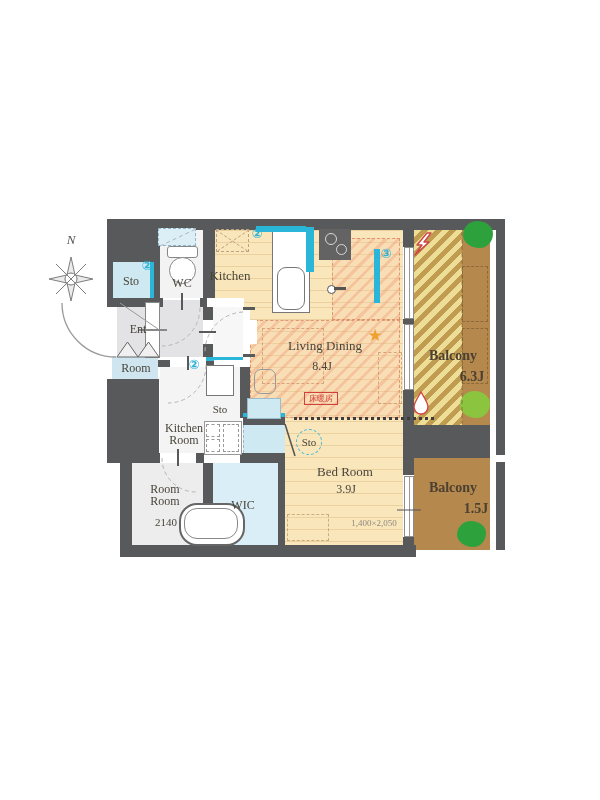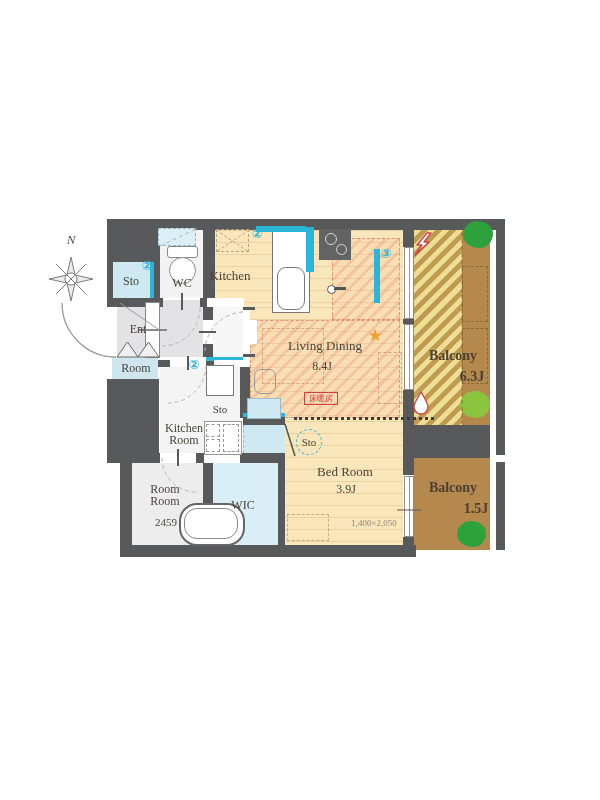--- a/index.html
+++ b/index.html
@@ -189,21 +189,21 @@
   <div class="lbl big" style="left:325px;top:346px;">Living Dining</div>
   <div class="lbl" style="left:322px;top:366px;">8.4J</div>
   <div class="lbl" style="left:138px;top:329px;">Ent</div>
   <div class="lbl" style="left:136px;top:368px;">Room</div>
   <div class="lbl" style="left:184px;top:428px;">Kitchen</div>
   <div class="lbl" style="left:184px;top:440px;">Room</div>
   <div class="lbl" style="left:220px;top:409px;font-size:11px;">Sto</div>
   <div class="abs" style="left:252px;top:429px;width:24px;height:24px;border:1px dashed #45b8d8;border-radius:50%;text-align:center;line-height:24px;font-size:11px;">Sto</div>
   <div class="lbl" style="left:165px;top:489px;">Room</div>
   <div class="lbl" style="left:165px;top:501px;">Room</div>
-  <div class="lbl" style="left:166px;top:522px;font-size:11px;">2459</div>
+  <div class="lbl" style="left:166px;top:522px;font-size:11px;">2140</div>
   <div class="lbl" style="left:243px;top:505px;">WIC</div>
   <div class="lbl big" style="left:345px;top:472px;">Bed Room</div>
   <div class="lbl" style="left:346px;top:489px;">3.9J</div>
   <div class="lbl dim" style="left:374px;top:523px;">1,400×2,050</div>
   <div class="lbl balc-lbl" style="left:453px;top:356px;">Balcony</div>
   <div class="lbl balc-lbl" style="left:472px;top:377px;">6.3J</div>
   <div class="lbl balc-lbl" style="left:453px;top:488px;">Balcony</div>
   <div class="lbl balc-lbl" style="left:476px;top:509px;">1.5J</div>
 
   <div class="marker" style="left:147px;top:265px;">②</div>

